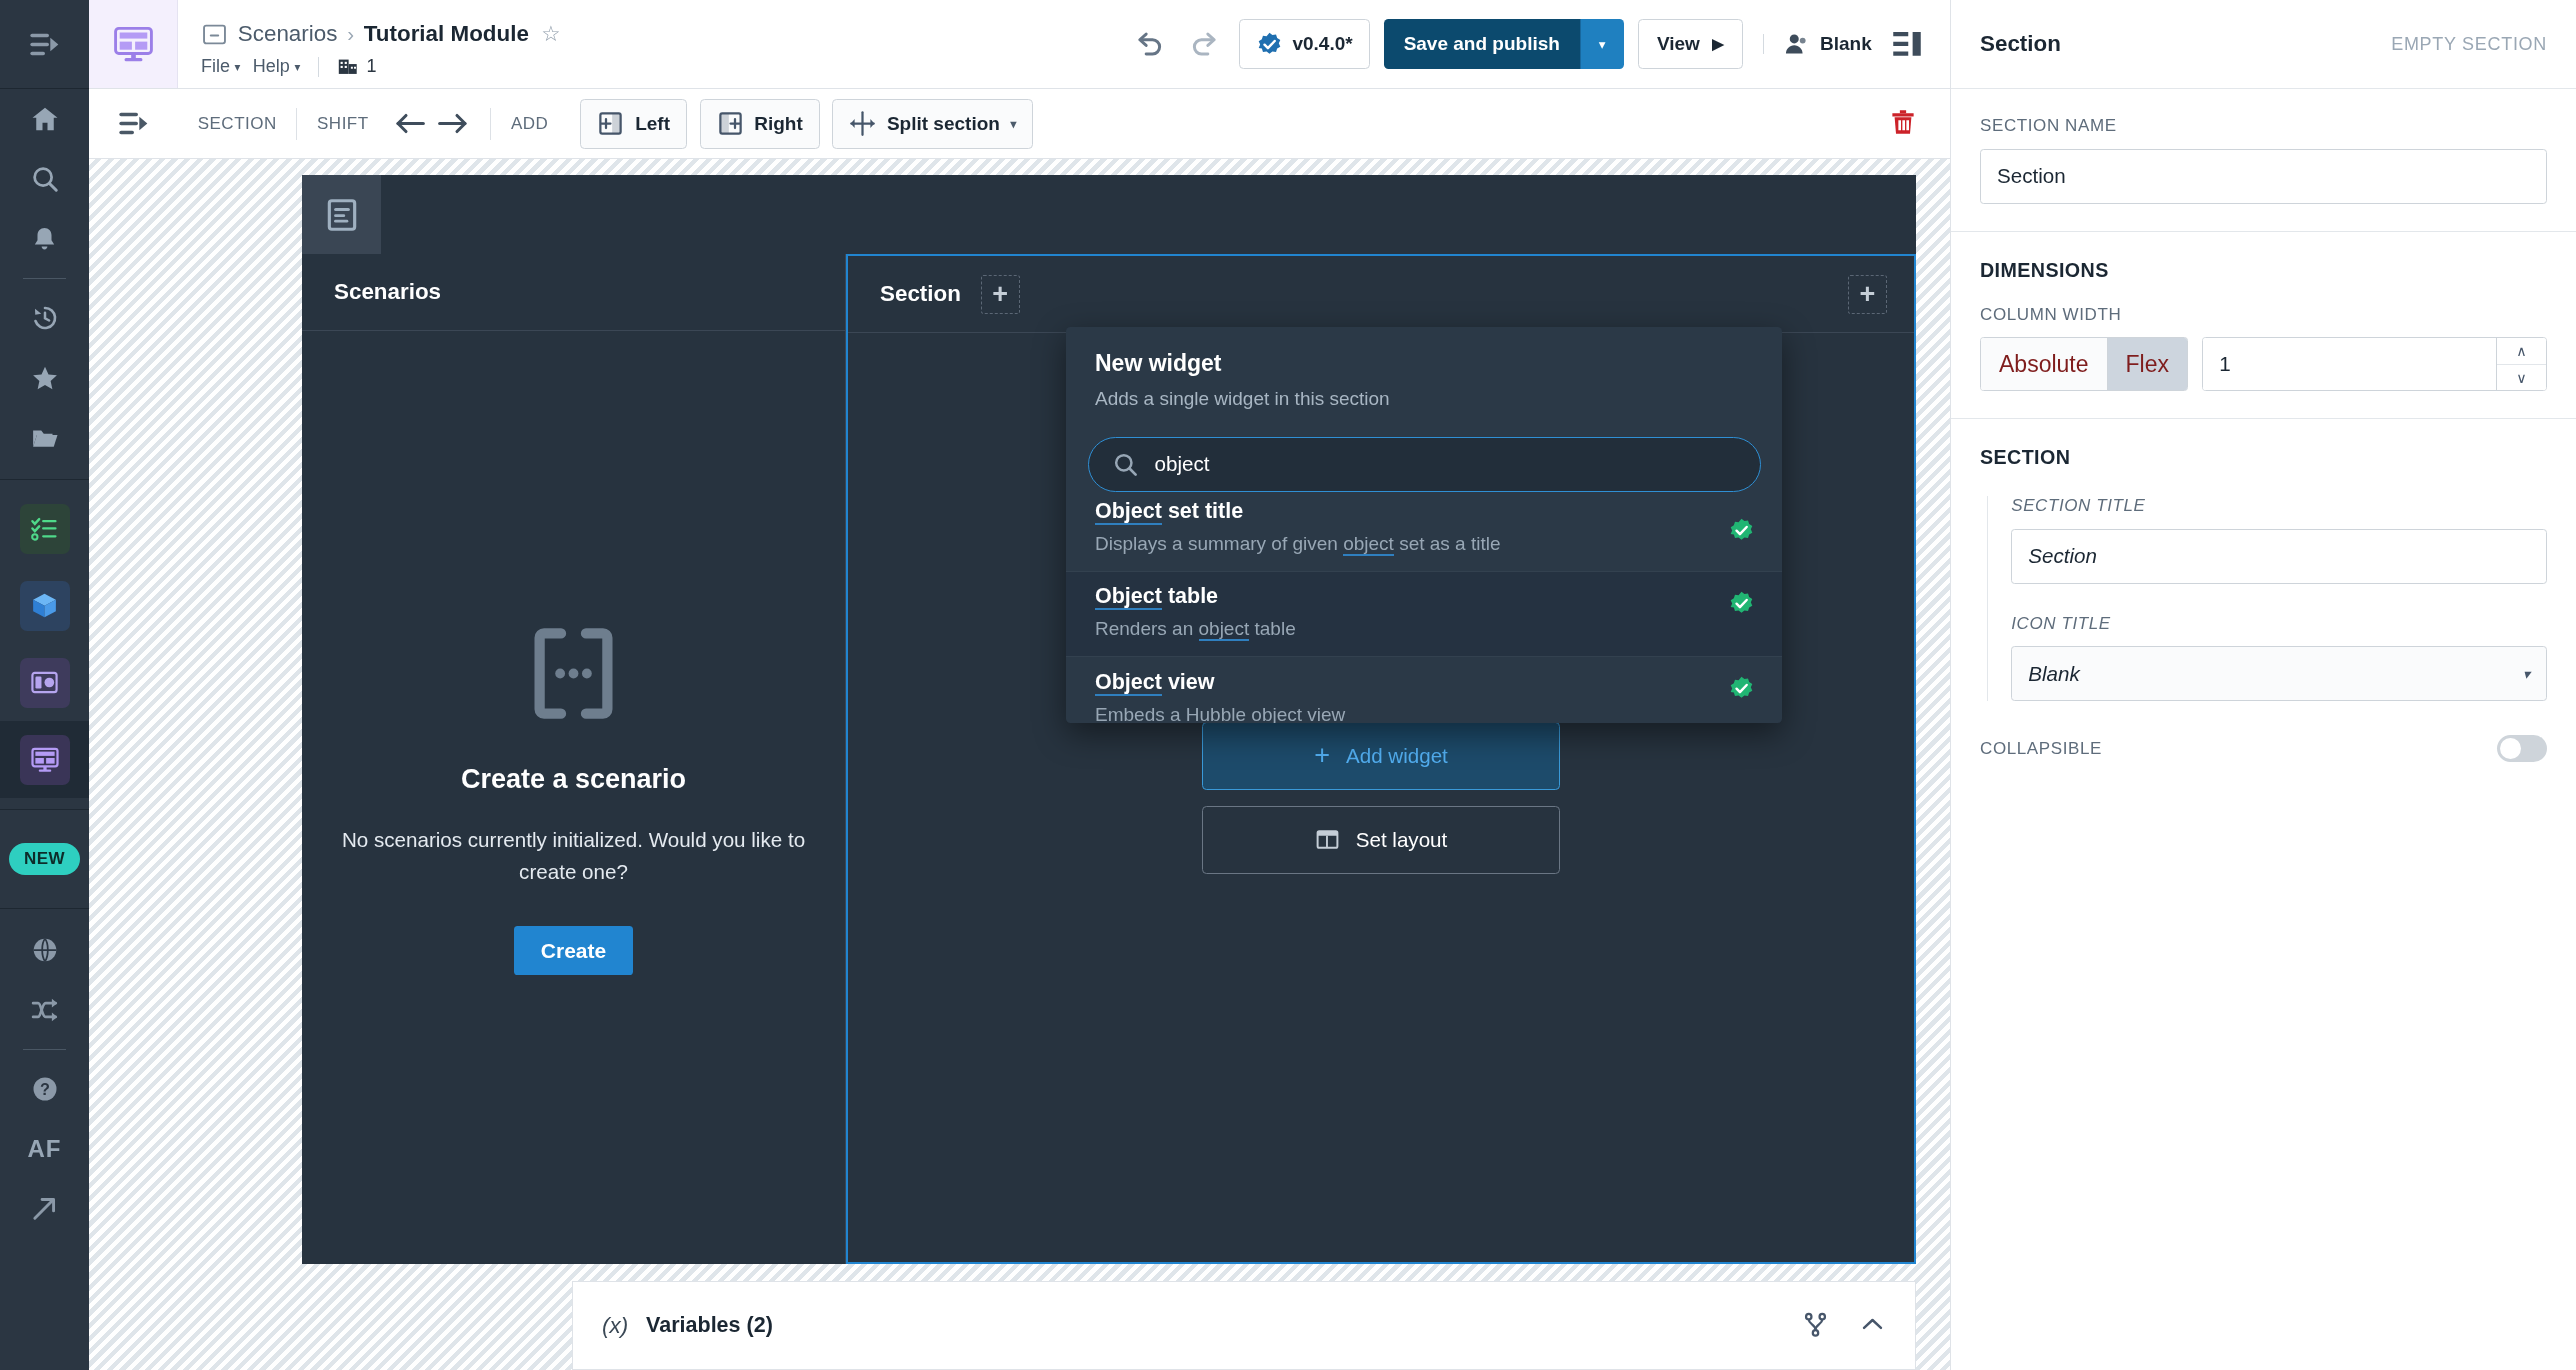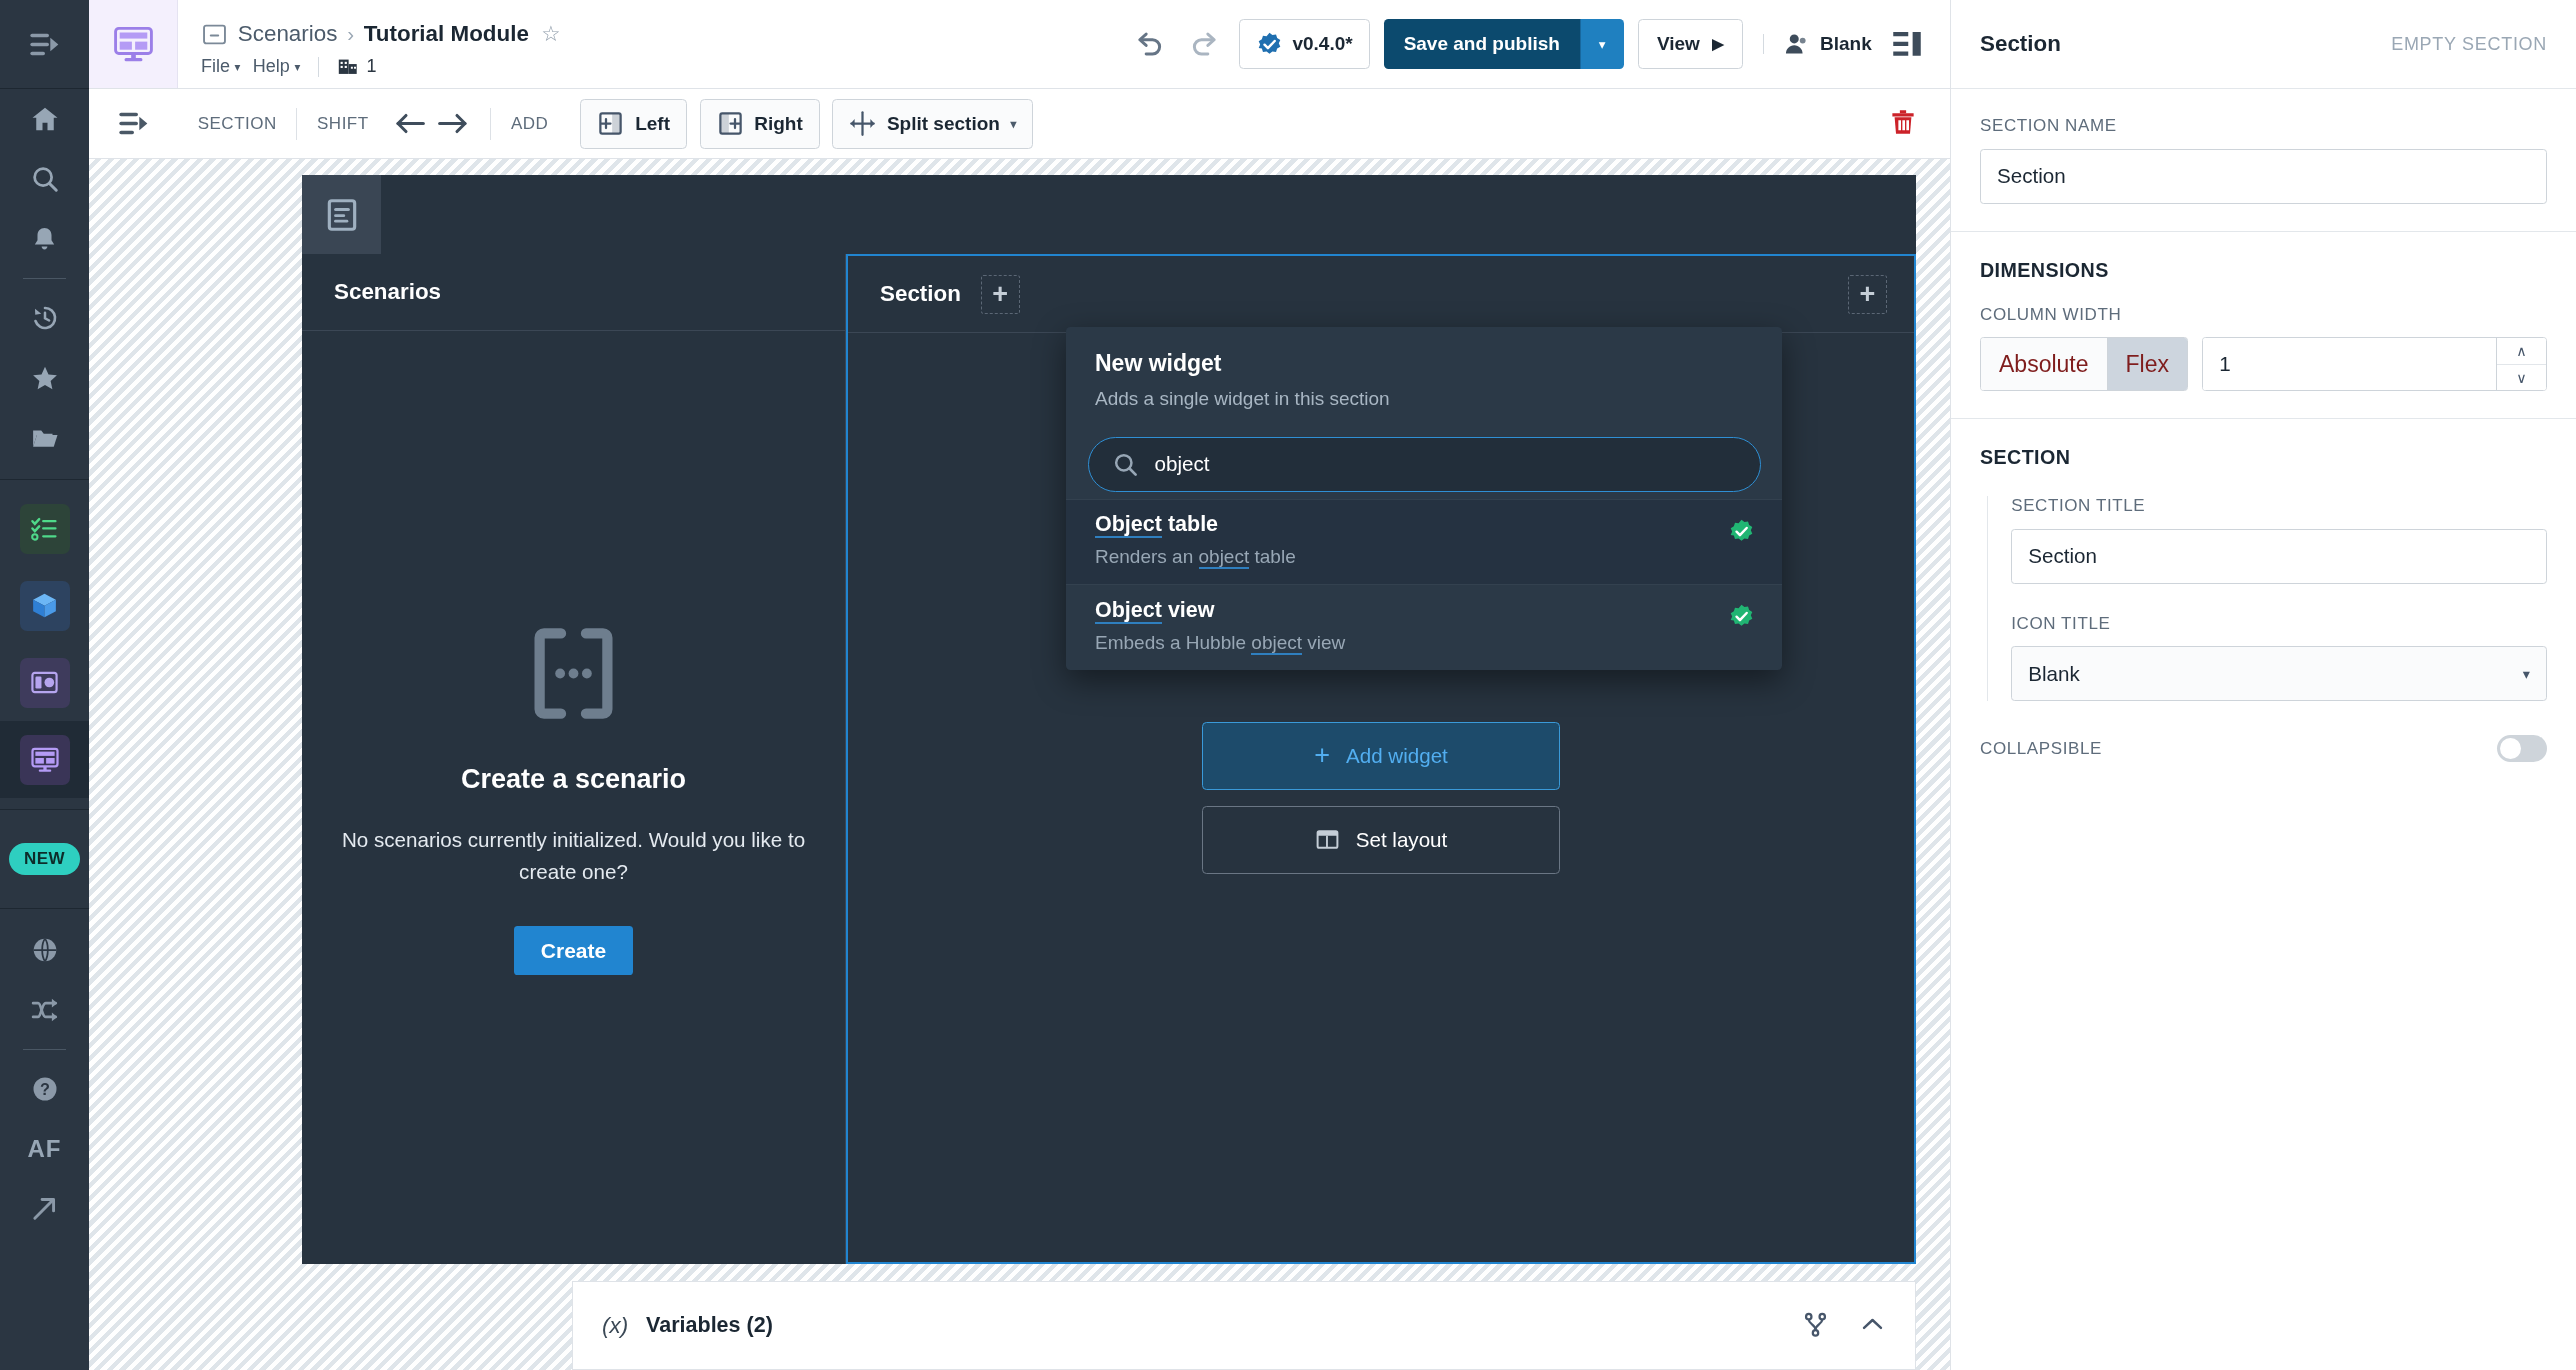--- a/index.html
+++ b/index.html
@@ -241,21 +241,21 @@
   .stepper { flex:1 1 auto; display:flex; height:54px; border:0.9px solid #ced4da; border-radius:3.6px; overflow:hidden; }
   .stepper-val { flex:1 1 auto; display:flex; align-items:center; padding:0 16px; font-size:20.6px; color:#1b2733; background:#fff;}
   .stepper-btns { width:50px; display:flex; flex-direction:column; border-left:0.9px solid #ced4da; }
   .stepper-btn { flex:1 1 50%; display:flex; align-items:center; justify-content:center; color:#46566a; cursor:pointer; background:#fff;}
   .stepper-btn + .stepper-btn { border-top:0.9px solid #e2e6ea; }
   .toggle-row { display:flex; align-items:center; }
   .toggle { width:50px; height:27px; border-radius:13.4px; background:#ced4da; position:relative; cursor:pointer; margin-left:auto;}
   .toggle.on { background:#1f80c0; }
   .toggle .knob { position:absolute; top:2.7px; left:2.7px; width:21.5px; height:21.5px; border-radius:50%; background:#fff; }
   .toggle.on .knob { left: 26px; }
-  .indent { border-left:1.8px solid #e3e7eb; margin-left: 7.2px; padding-left: 23px; margin-top:21.5px; }
+  .indent { border-left:1.8px solid #e3e7eb; margin-left: 7.2px; padding-left: 23px; margin-top:21.5px;font-style:italic; }
   .select {
     height: 55px; border:0.9px solid #ced4da; border-radius:3.6px; background:#fafbfc;
     display:flex; align-items:center; padding: 0 16px; color:#1b2733; font-size:20.6px;
   }
   .select .arrow { margin-left:auto; font-size:14.3px; color:#46566a; }
 </style>
 </head>
 <body>
 
 <div class="app">
@@ -641,51 +641,65 @@
         <div class="pop-search-wrap">
           <div class="pop-search">
             <svg width="27" height="27" viewBox="0 0 24 24">
               <circle cx="10.5" cy="10.5" r="6.8" stroke="#97a6b5" stroke-width="2.2" fill="none"></circle>
               <line x1="15.6" y1="15.6" x2="21" y2="21" stroke="#97a6b5" stroke-width="2.4" stroke-linecap="round"></line>
             </svg>
             <span class="pop-search-val" placeholder="Search widgets">object</span>
           </div>
         </div>
         <div class="pop-list" style="margin-top:-5.4px;">
-
-          <div class="pop-item alt">
+          <div class="pop-item" style="padding-top:0;border-top:none;">
             <div class="pop-item-name">
-              <span class="hl">Object</span><span> table</span>
+              <span class="hl">Object</span><span> set title</span>
             </div>
             <div class="pop-item-desc">
-              <span>Renders an </span><span class="hl">object</span><span> table</span>
+              <span>Displays a summary of given </span><span class="hl">object</span><span> set as a title</span>
             </div>
             <span class="pop-check">
               <svg width="27" height="27" viewBox="0 0 24 24">
                 <path d="M12 1.6 l2.6 2 3.2-.5 1 3.1 2.8 1.7-1.3 3 1.3 3-2.8 1.7-1 3.1-3.2-.5-2.6 2-2.6-2-3.2.5-1-3.1L2.4 15l1.3-3-1.3-3L5.2 7.3l1-3.1 3.2.5z" fill="#21b573"></path>
                 <path d="M7.6 12.2 L10.6 15.2 L16.6 8.9" stroke="#fff" stroke-width="2.2" fill="none" stroke-linecap="round" stroke-linejoin="round"></path>
               </svg>
             </span>
           </div>
 
-          <div class="pop-item">
+          <div class="pop-item alt">
             <div class="pop-item-name">
-              <span class="hl">Object</span><span> view</span>
+              <span class="hl">Object</span><span> table</span>
             </div>
             <div class="pop-item-desc">
-              <span>Embeds a Hubble </span><span class="hl">object</span><span> view</span>
+              <span>Renders an </span><span class="hl">object</span><span> table</span>
             </div>
             <span class="pop-check">
               <svg width="27" height="27" viewBox="0 0 24 24">
                 <path d="M12 1.6 l2.6 2 3.2-.5 1 3.1 2.8 1.7-1.3 3 1.3 3-2.8 1.7-1 3.1-3.2-.5-2.6 2-2.6-2-3.2.5-1-3.1L2.4 15l1.3-3-1.3-3L5.2 7.3l1-3.1 3.2.5z" fill="#21b573"></path>
                 <path d="M7.6 12.2 L10.6 15.2 L16.6 8.9" stroke="#fff" stroke-width="2.2" fill="none" stroke-linecap="round" stroke-linejoin="round"></path>
               </svg>
             </span>
           </div>
 
+          <div class="pop-item">
+            <div class="pop-item-name">
+              <span class="hl">Object</span><span> view</span>
+            </div>
+            <div class="pop-item-desc">
+              <span>Embeds a Hubble </span><span class="hl">object</span><span> view</span>
+            </div>
+            <span class="pop-check">
+              <svg width="27" height="27" viewBox="0 0 24 24">
+                <path d="M12 1.6 l2.6 2 3.2-.5 1 3.1 2.8 1.7-1.3 3 1.3 3-2.8 1.7-1 3.1-3.2-.5-2.6 2-2.6-2-3.2.5-1-3.1L2.4 15l1.3-3-1.3-3L5.2 7.3l1-3.1 3.2.5z" fill="#21b573"></path>
+                <path d="M7.6 12.2 L10.6 15.2 L16.6 8.9" stroke="#fff" stroke-width="2.2" fill="none" stroke-linecap="round" stroke-linejoin="round"></path>
+              </svg>
+            </span>
+          </div>
+
         </div>
         <div class="pop-arrow"></div>
       </div>
 
     </div>
   </div>
 
   <div class="rpanel">
     <div class="rp-head">
       <span class="rp-title">Section</span>

